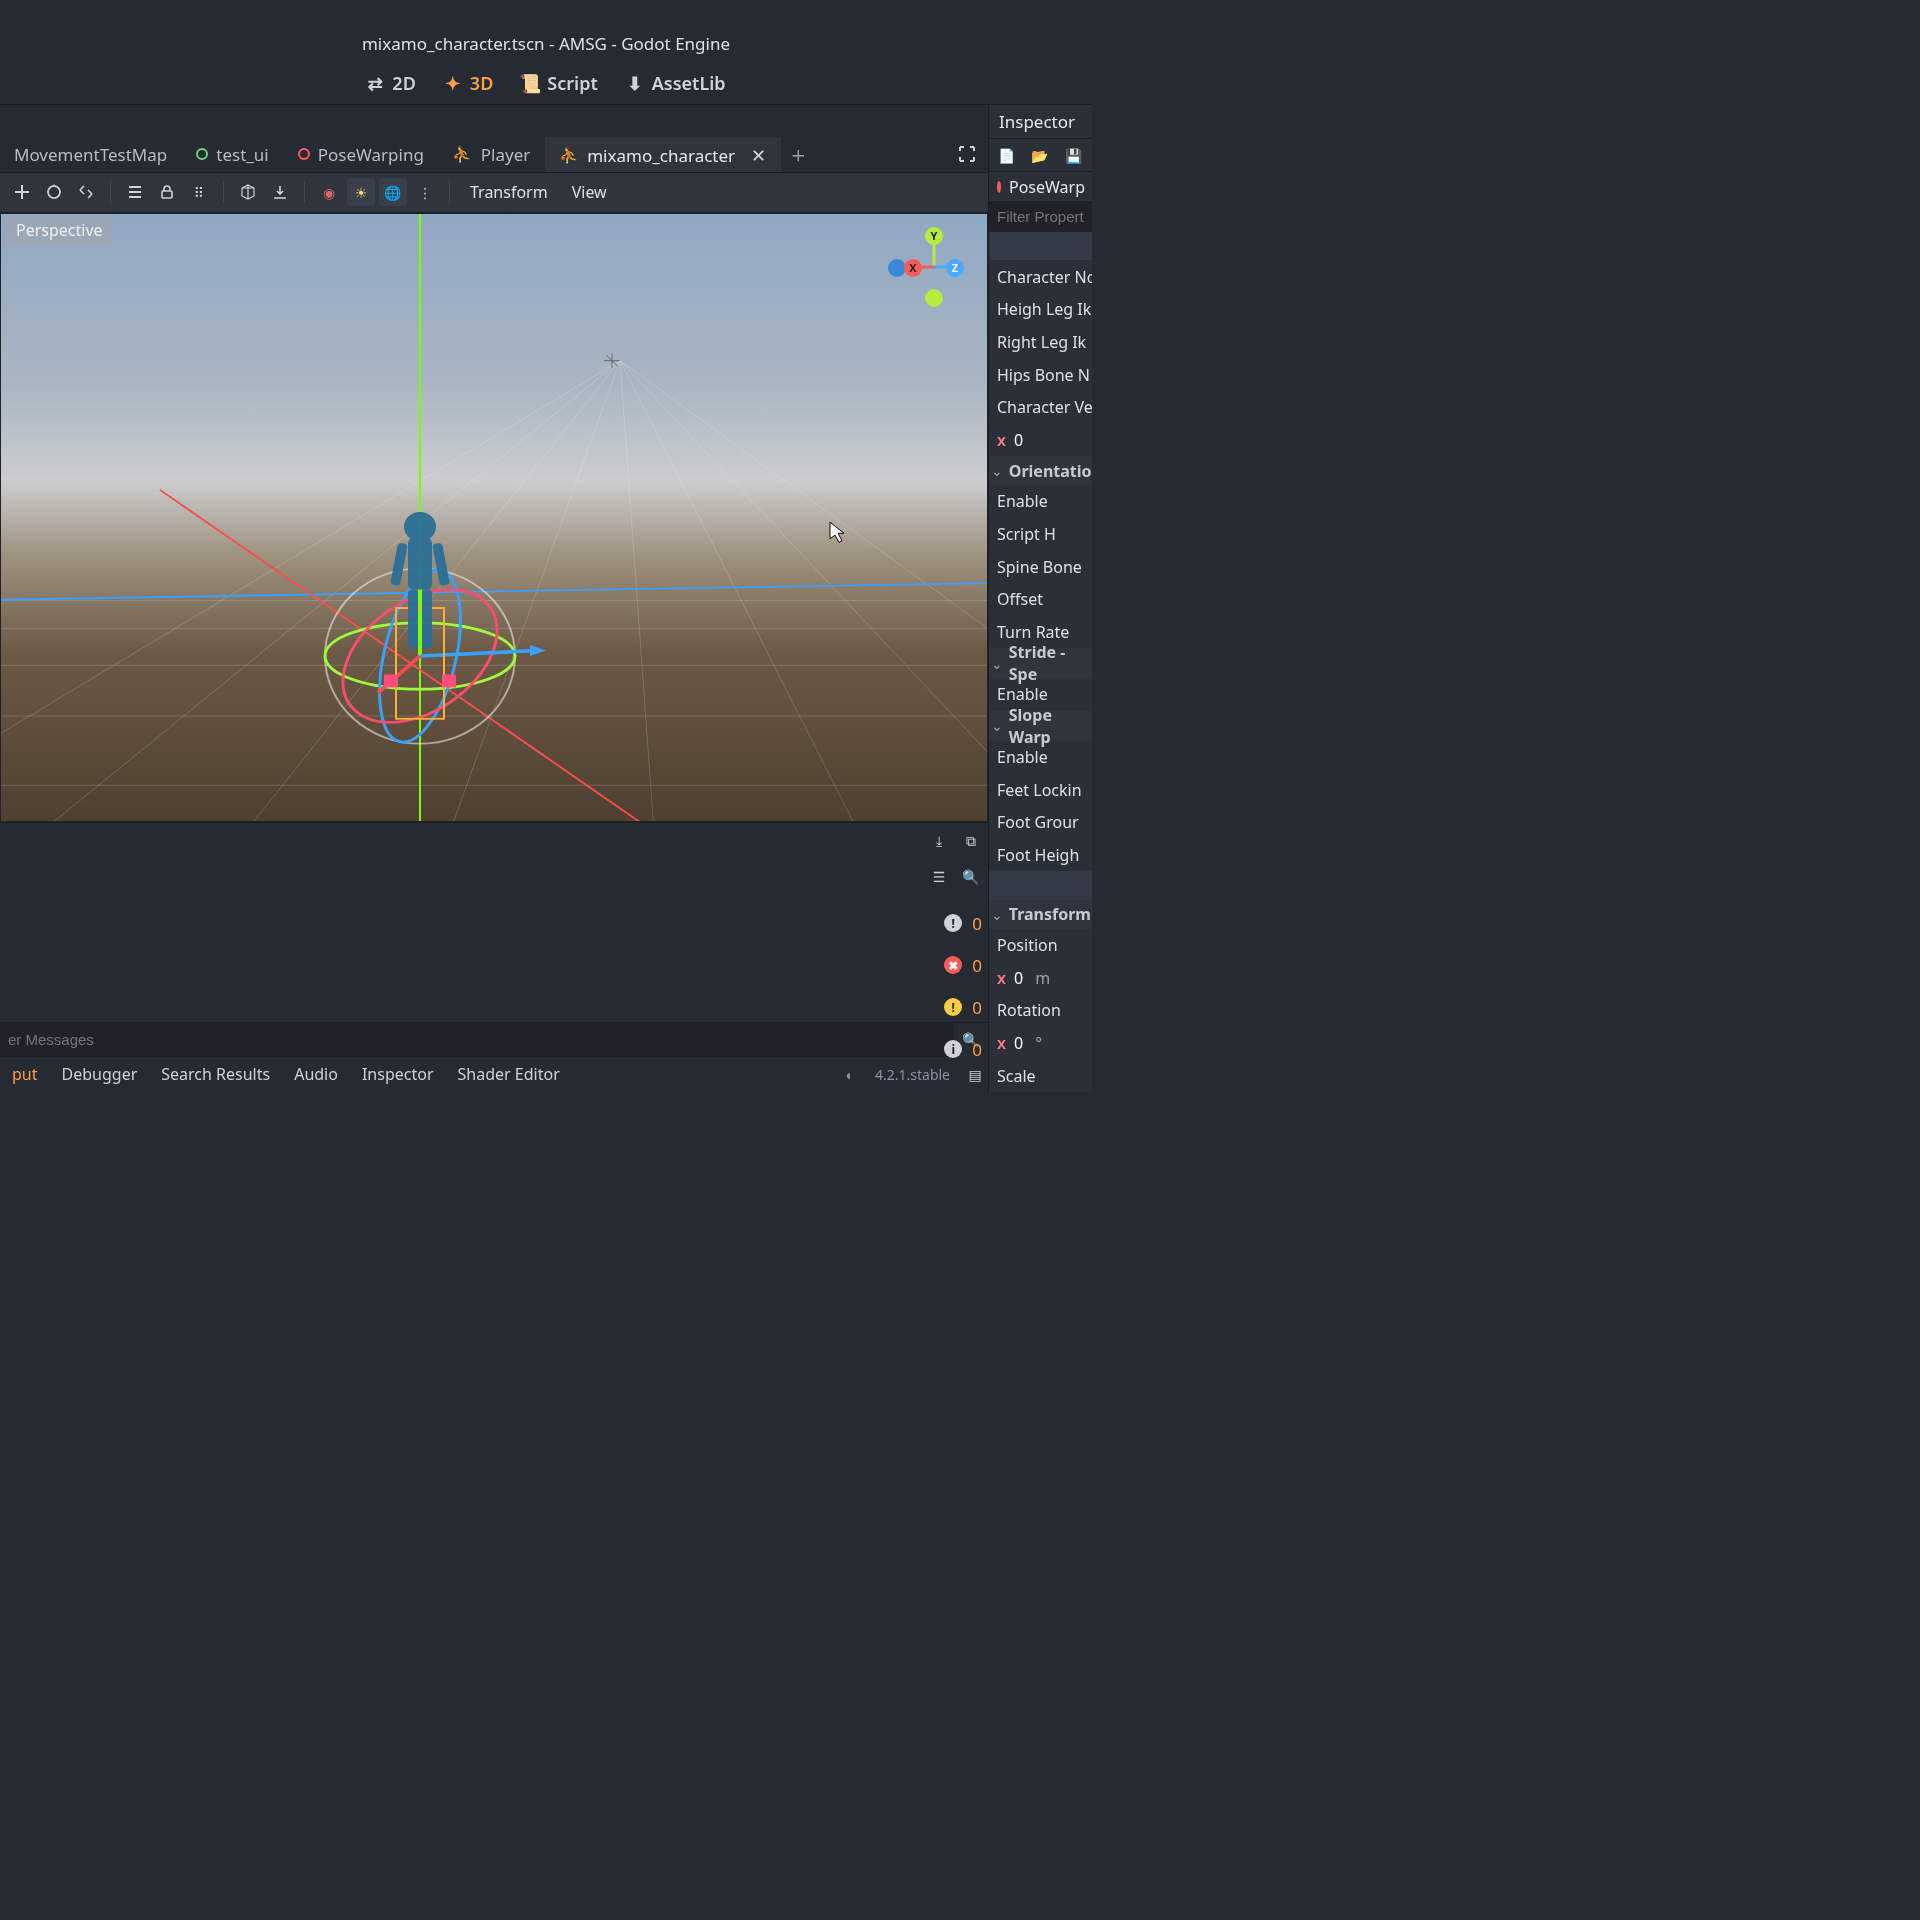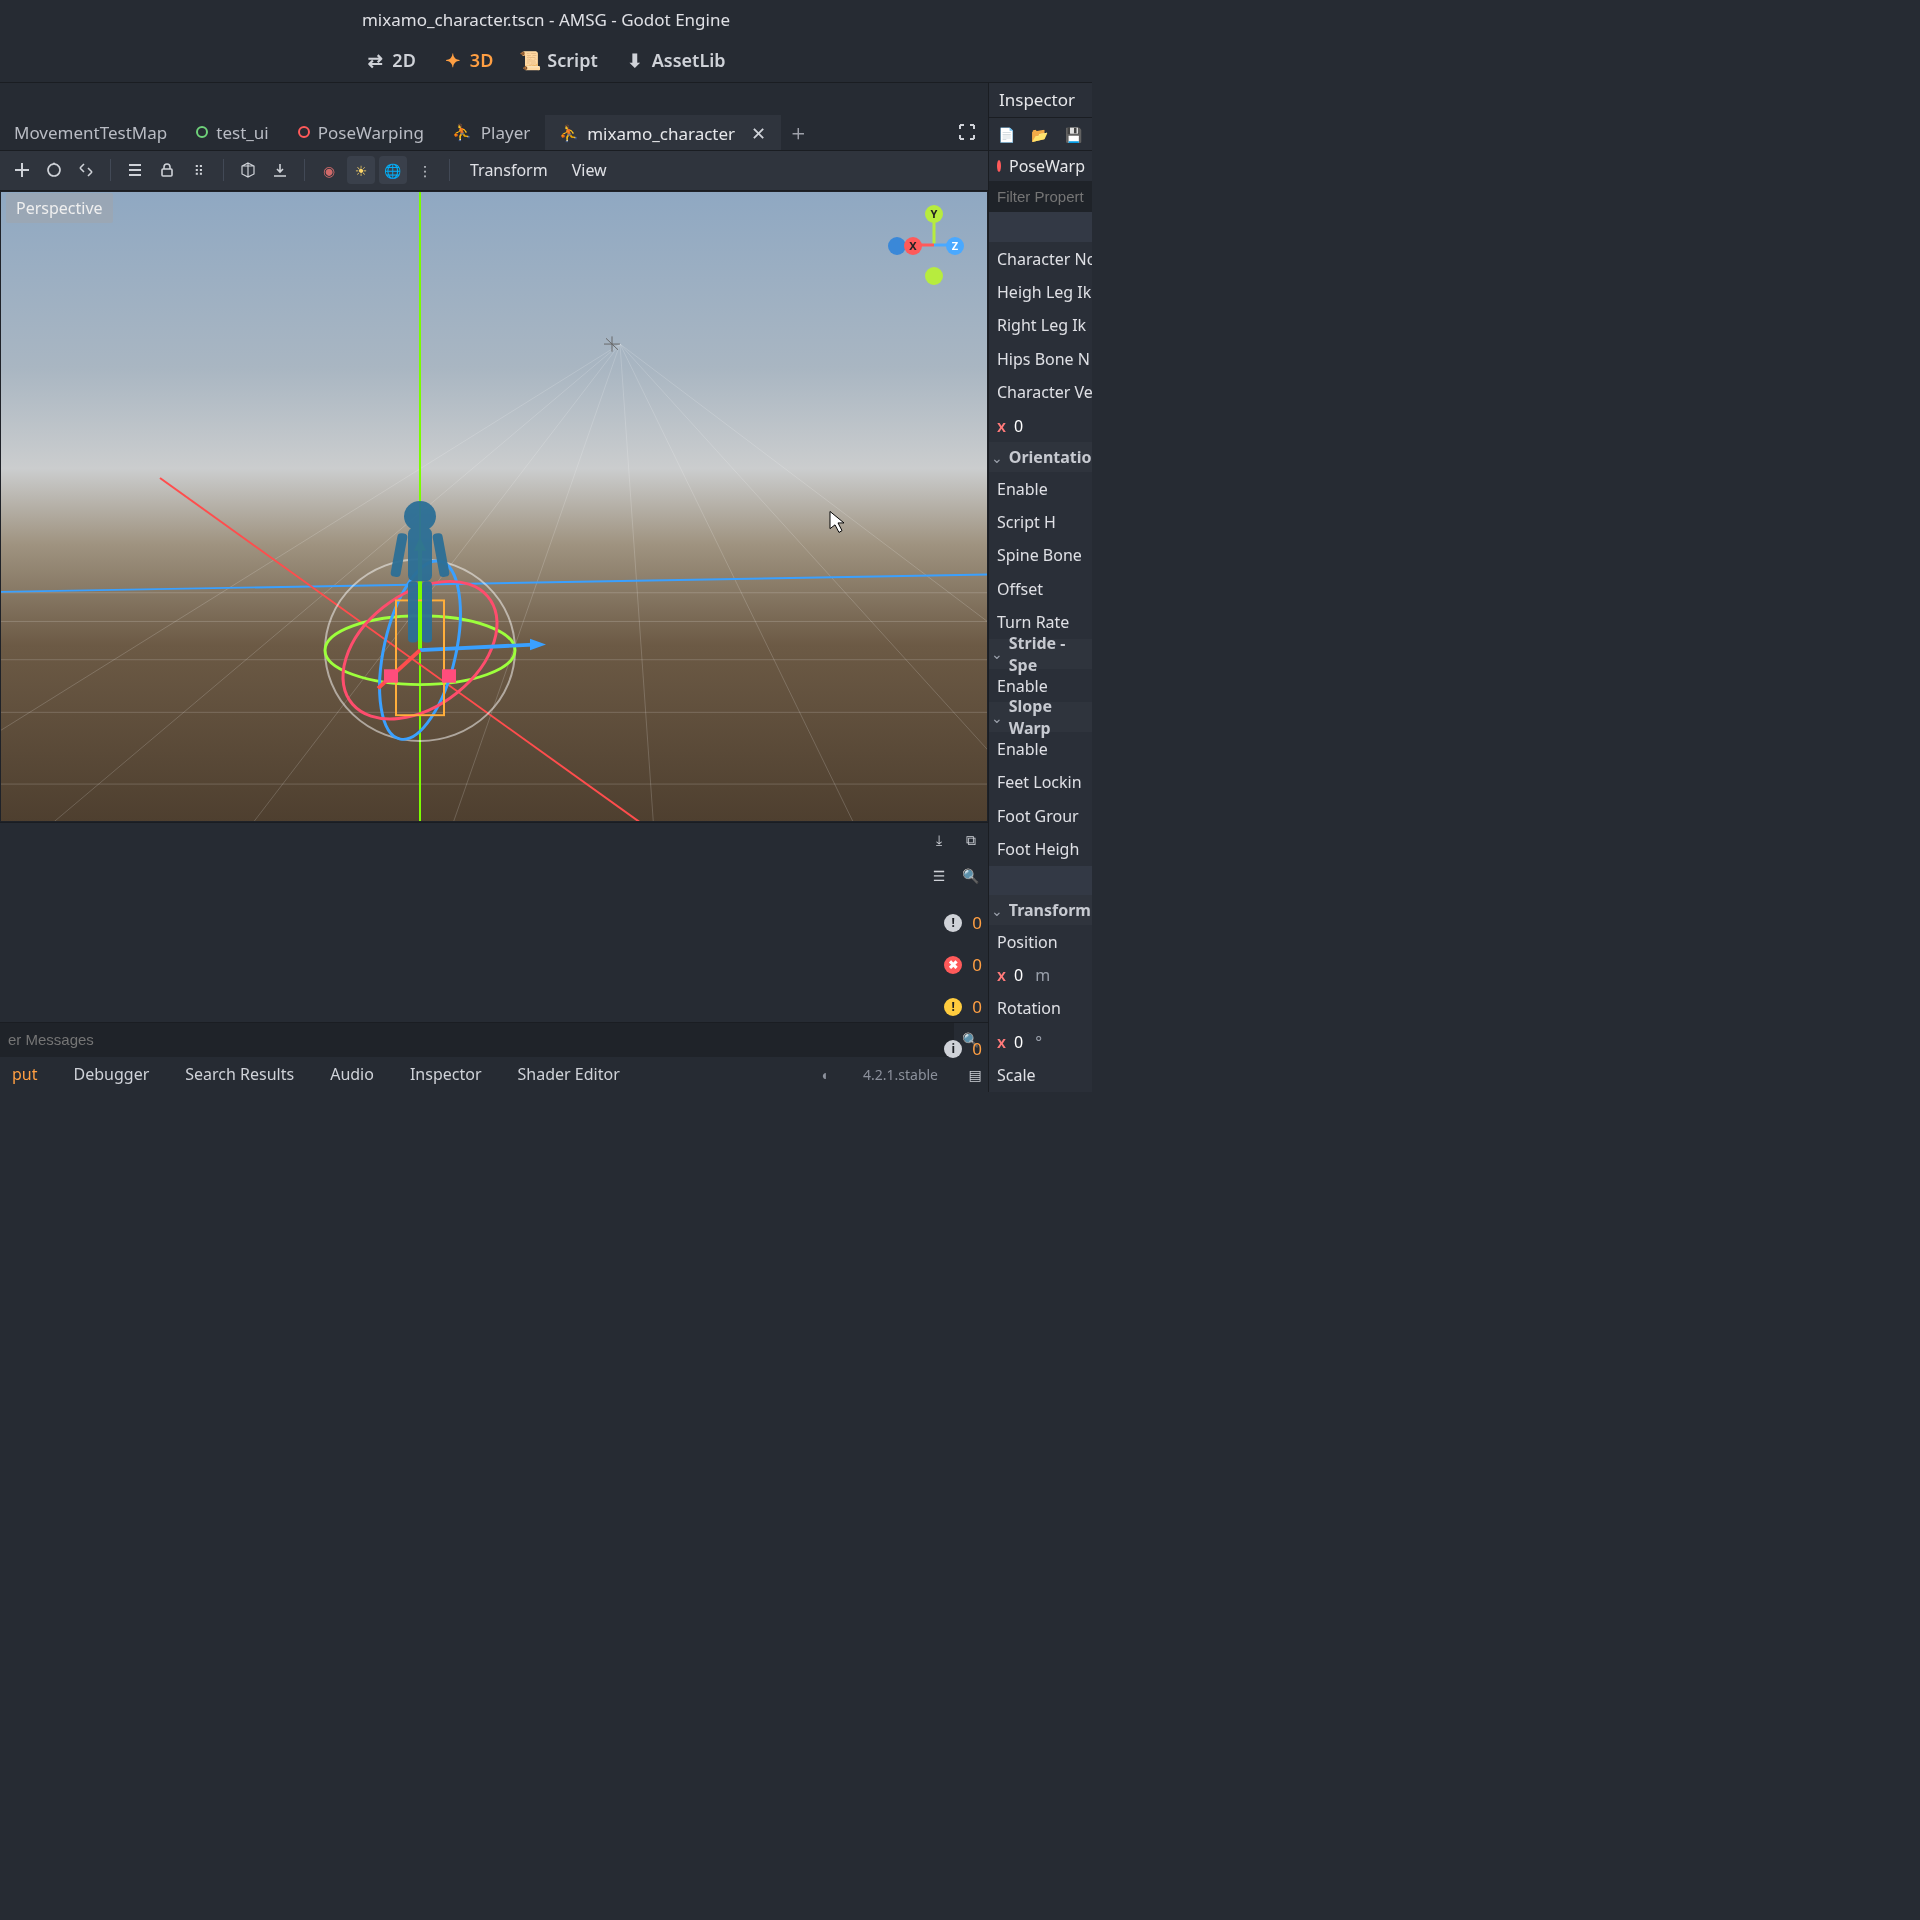--- a/index.html
+++ b/index.html
@@ -1,19 +1,19 @@
 <!DOCTYPE html>
 <html><head>
 <meta charset="utf-8">
 <style>
   * { box-sizing: border-box; margin: 0; padding: 0; }
   html, body { width: 1092px; height: 1092px; font-family: "Segoe UI", "Noto Sans", sans-serif; background: #262b33; color: #cdced2; overflow: hidden; font-size: 14px; }
   .root { width: 1092px; height: 1092px; display: flex; flex-direction: column; }
 
-  .titlebar { height: 40px; display: flex; align-items: center; justify-content: center; background: #262b33; color: #dfe0e5; font-size: 17px; }
+  .titlebar { height: 40px; display: flex; align-items: center; justify-content: center; background: #262b33; color: #dfe0e5; font-size: 17px; margin-top: 24px; }
 
   .workspace-tabs { height: 44px; display: flex; align-items: center; justify-content: center; gap: 28px; background: #262b33; border-bottom: 1px solid #1a1d22; }
   .ws-tab { display: flex; align-items: center; gap: 8px; font-size: 18px; font-weight: 600; color: #cfd2d8; cursor: pointer; }
   .ws-tab.active { color: #ff9f43; }
   .ws-tab .ic { width: 18px; height: 18px; display: inline-flex; align-items: center; justify-content: center; }
 
   .main-row { flex: 1 1 auto; display: flex; min-height: 0; }
 
   .center-col { display: flex; flex-direction: column; width: 988px; min-width: 0; }
 
@@ -45,21 +45,21 @@
   .ag-y { background:#b7ec3e; left:31px; top:0; }
   .ag-y2{ background:#b7ec3e; left:31px; top:62px; }
   .ag-x { background:#ff5a5a; left:10px; top:32px; }
   .ag-z { background:#4aa9ff; left:52px; top:32px; color:#fff; }
   .ag-xn{ background:#3a88d8; left:-6px; top:32px; }
 
   .bottom-dock { height: 70px; display: flex; flex-direction: column; background:#262b33; border-top:1px solid #1a1d22; }
   .filter-row { display:flex; align-items:center; height:34px; }
   .filter-input { flex:1; background:#1f2329; border:none; color:#cfd2d8; height:100%; padding:0 8px; font-size:15px; outline:none; }
   .filter-icons { display:flex; align-items:center; gap:4px; padding:0 6px; }
-  .dock-tabs { display:flex; align-items:center; height:36px; gap:16px; padding:0 2px; }
+  .dock-tabs { display:flex; align-items:center; height:36px; gap:4px; padding:0 2px; }
   .dock-tab { padding:4px 10px; font-size:16px; color:#cfd2d8; cursor:pointer; border-radius:4px 4px 0 0; }
   .dock-tab.active { color:#ff9f43; }
   .dock-spacer { flex:1; }
   .version { color:#8c919c; font-size:14px; padding:0 10px; }
 
   
   .inspector { width: 104px; flex: 0 0 auto; display:flex; flex-direction:column; background:#2a2f38; border-left:1px solid #1a1d22; overflow:hidden; }
   .insp-title { height:36px; display:flex; align-items:center; padding:0 10px; font-size:17px; color:#e6e7ea; background:#2a2f38; border-bottom:1px solid #1a1d22;text-align:right; }
   .insp-toolbar { height:34px; display:flex; align-items:center; gap:14px; padding:0 8px; border-bottom:1px solid #1a1d22; }
   .insp-node { height:30px; display:flex; align-items:center; gap:8px; padding:0 8px; color:#e6e7ea; font-size:16px; }

